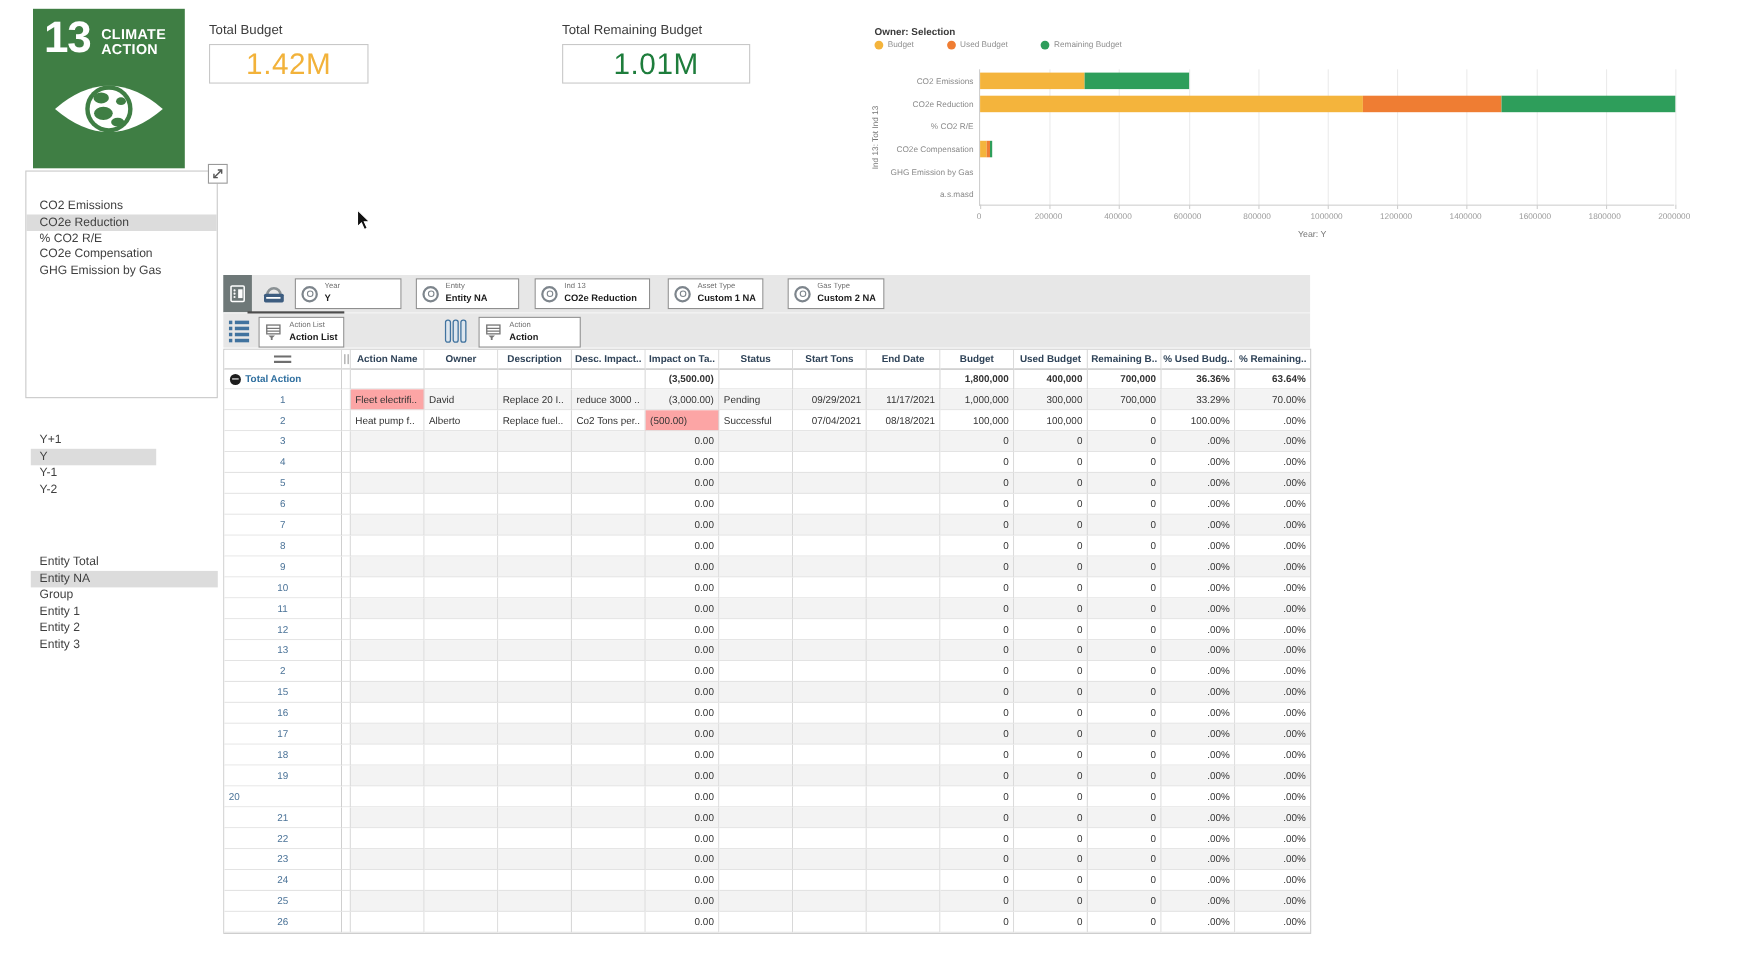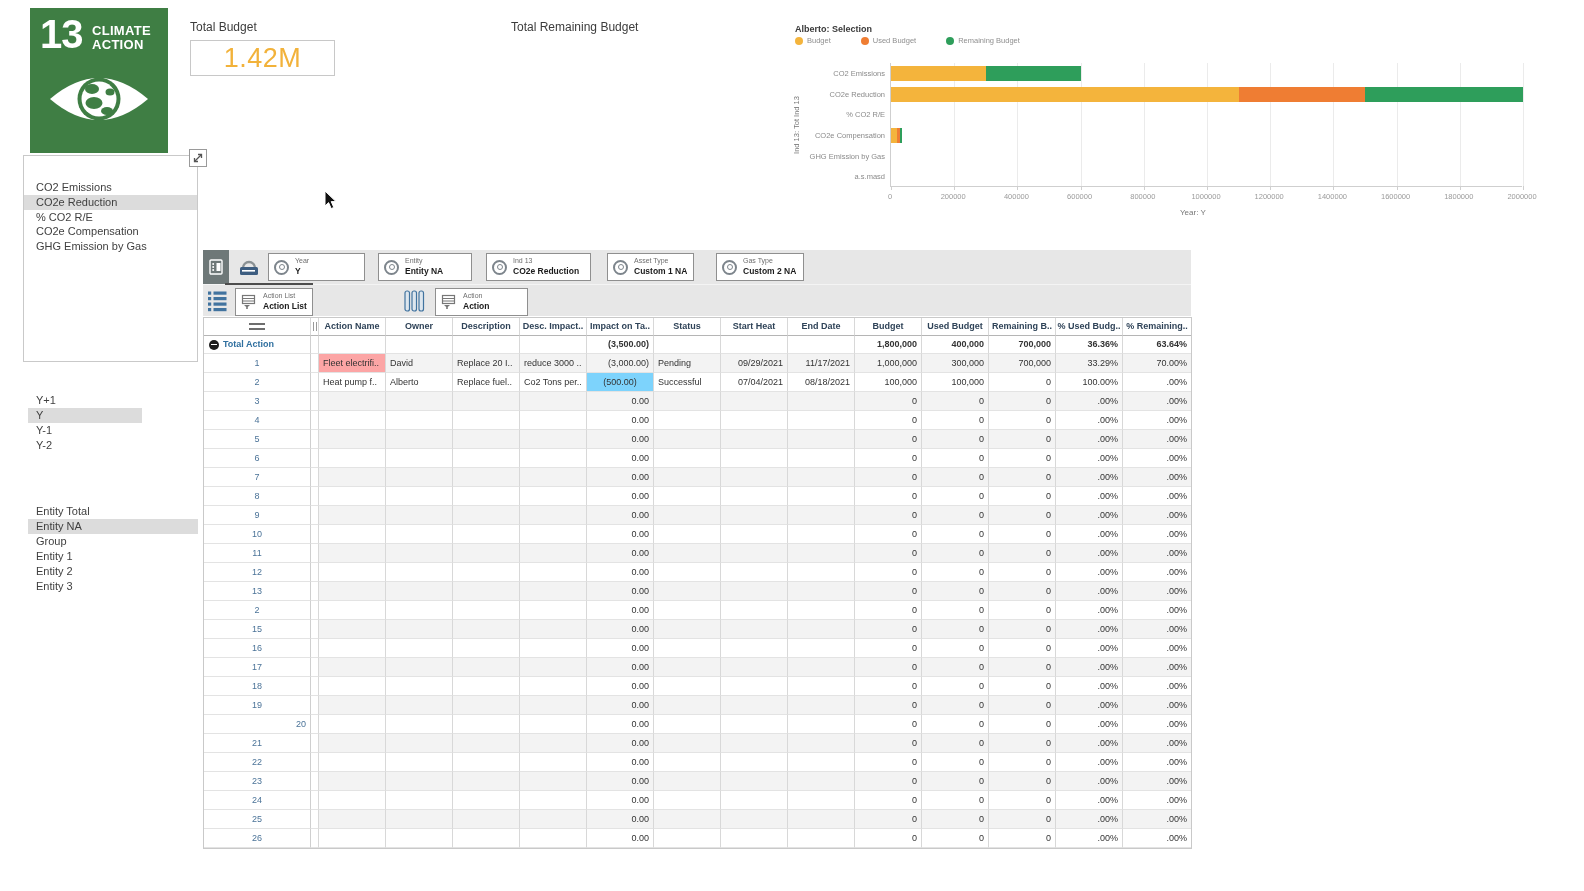--- a/index.html
+++ b/index.html
@@ -96,24 +96,27 @@
   </div>
 
   <div class="kpi" style="left:190px;top:20px;width:145px;">
     <div class="kpi-label">Total Budget</div>
     <div class="kpi-box">
         <span class="kpi-value" id="kpi-val-0" style="color: rgb(242, 178, 58);">1.42M</span>
       </div>
   </div>
   <div class="kpi" style="left:511px;top:20px;width:171px;">
     <div class="kpi-label">Total Remaining Budget</div>
+    <div class="kpi-box">
+        <span class="kpi-value" id="kpi-val-2" style="color: rgb(30, 125, 60);">1.01M</span>
+      </div>
   </div>
 
   <div class="chart">
-    <div class="chart-title">Alberto: Selection</div>
+    <div class="chart-title">Owner: Selection</div>
     <div class="legend" id="chart-legend">
         <span class="legend-item">
           <span class="legend-dot" style="background: rgb(244, 180, 60);"></span>
           <span class="legend-label">Budget</span>
         </span>
         <span class="legend-item">
           <span class="legend-dot" style="background: rgb(239, 125, 51);"></span>
           <span class="legend-label">Used Budget</span>
         </span>
         <span class="legend-item">
@@ -332,21 +335,21 @@
         </div>
         <div class="g-cell sepcol" style="width: 8px; text-align: center;">
           <span class="handle"></span>
         </div>
         <div class="g-cell" style="width: 67px; text-align: left;">Action Name</div>
         <div class="g-cell" style="width: 67px; text-align: left;">Owner</div>
         <div class="g-cell" style="width: 67px; text-align: right;">Description</div>
         <div class="g-cell" style="width: 67px; text-align: left;">Desc. Impact..</div>
         <div class="g-cell" style="width: 67px; text-align: right;">Impact on Ta..</div>
         <div class="g-cell" style="width: 67px; text-align: left;">Status</div>
-        <div class="g-cell" style="width: 67px; text-align: right;">Start Heat</div>
+        <div class="g-cell" style="width: 67px; text-align: right;">Start Tons</div>
         <div class="g-cell" style="width: 67px; text-align: right;">End Date</div>
         <div class="g-cell" style="width: 67px; text-align: right;">Budget</div>
         <div class="g-cell" style="width: 67px; text-align: right;">Used Budget</div>
         <div class="g-cell" style="width: 67px; text-align: right;">Remaining B..</div>
         <div class="g-cell" style="width: 67px; text-align: right;">% Used Budg..</div>
         <div class="g-cell" style="width: 68px; text-align: right; border-right: none;">% Remaining..</div>
       </div>
       <div class="g-row g-total">
         <div class="g-cell rowhead total-label" style="width: 107px; text-align: center;">
           <span class="minus-circle"></span>
@@ -384,21 +387,21 @@
         <div class="g-cell" style="width: 67px; text-align: right; background: rgb(243, 243, 243);">33.29%</div>
         <div class="g-cell" style="width: 68px; text-align: right; border-right: none; background: rgb(243, 243, 243);">70.00%</div>
       </div>
       <div class="g-row">
         <div class="g-cell rowhead" style="width: 107px; text-align: center;">2</div>
         <div class="g-cell sepcol" style="width: 8px; text-align: center;"></div>
         <div class="g-cell" style="width: 67px; text-align: left; background: rgb(255, 255, 255);">Heat pump f..</div>
         <div class="g-cell" style="width: 67px; text-align: left; background: rgb(255, 255, 255);">Alberto</div>
         <div class="g-cell" style="width: 67px; text-align: left; background: rgb(255, 255, 255);">Replace fuel..</div>
         <div class="g-cell" style="width: 67px; text-align: left; background: rgb(255, 255, 255);">Co2 Tons per..</div>
-        <div class="g-cell" style="width: 67px; text-align: center; background: #7dd3fc;">(500.00)</div>
+        <div class="g-cell" style="width: 67px; text-align: left; background: #fca5a5;">(500.00)</div>
         <div class="g-cell" style="width: 67px; text-align: left; background: rgb(255, 255, 255);">Successful</div>
         <div class="g-cell" style="width: 67px; text-align: right; background: rgb(255, 255, 255);">07/04/2021</div>
         <div class="g-cell" style="width: 67px; text-align: right; background: rgb(255, 255, 255);">08/18/2021</div>
         <div class="g-cell" style="width: 67px; text-align: right; background: rgb(255, 255, 255);">100,000</div>
         <div class="g-cell" style="width: 67px; text-align: right; background: rgb(255, 255, 255);">100,000</div>
         <div class="g-cell" style="width: 67px; text-align: right; background: rgb(255, 255, 255);">0</div>
         <div class="g-cell" style="width: 67px; text-align: right; background: rgb(255, 255, 255);">100.00%</div>
         <div class="g-cell" style="width: 68px; text-align: right; border-right: none; background: rgb(255, 255, 255);">.00%</div>
       </div>
       <div class="g-row">
@@ -684,21 +687,21 @@
         <div class="g-cell" style="width: 67px; text-align: left; background: rgb(243, 243, 243);"></div>
         <div class="g-cell" style="width: 67px; text-align: right; background: rgb(243, 243, 243);"></div>
         <div class="g-cell" style="width: 67px; text-align: right; background: rgb(243, 243, 243);"></div>
         <div class="g-cell" style="width: 67px; text-align: right; background: rgb(243, 243, 243);">0</div>
         <div class="g-cell" style="width: 67px; text-align: right; background: rgb(243, 243, 243);">0</div>
         <div class="g-cell" style="width: 67px; text-align: right; background: rgb(243, 243, 243);">0</div>
         <div class="g-cell" style="width: 67px; text-align: right; background: rgb(243, 243, 243);">.00%</div>
         <div class="g-cell" style="width: 68px; text-align: right; border-right: none; background: rgb(243, 243, 243);">.00%</div>
       </div>
       <div class="g-row">
-        <div class="g-cell rowhead" style="width: 107px; text-align: right;">20</div>
+        <div class="g-cell rowhead" style="width: 107px; text-align: left;">20</div>
         <div class="g-cell sepcol" style="width: 8px; text-align: center;"></div>
         <div class="g-cell" style="width: 67px; text-align: left; background: rgb(255, 255, 255);"></div>
         <div class="g-cell" style="width: 67px; text-align: left; background: rgb(255, 255, 255);"></div>
         <div class="g-cell" style="width: 67px; text-align: left; background: rgb(255, 255, 255);"></div>
         <div class="g-cell" style="width: 67px; text-align: left; background: rgb(255, 255, 255);"></div>
         <div class="g-cell" style="width: 67px; text-align: right; background: rgb(255, 255, 255);">0.00</div>
         <div class="g-cell" style="width: 67px; text-align: left; background: rgb(255, 255, 255);"></div>
         <div class="g-cell" style="width: 67px; text-align: right; background: rgb(255, 255, 255);"></div>
         <div class="g-cell" style="width: 67px; text-align: right; background: rgb(255, 255, 255);"></div>
         <div class="g-cell" style="width: 67px; text-align: right; background: rgb(255, 255, 255);">0</div>

